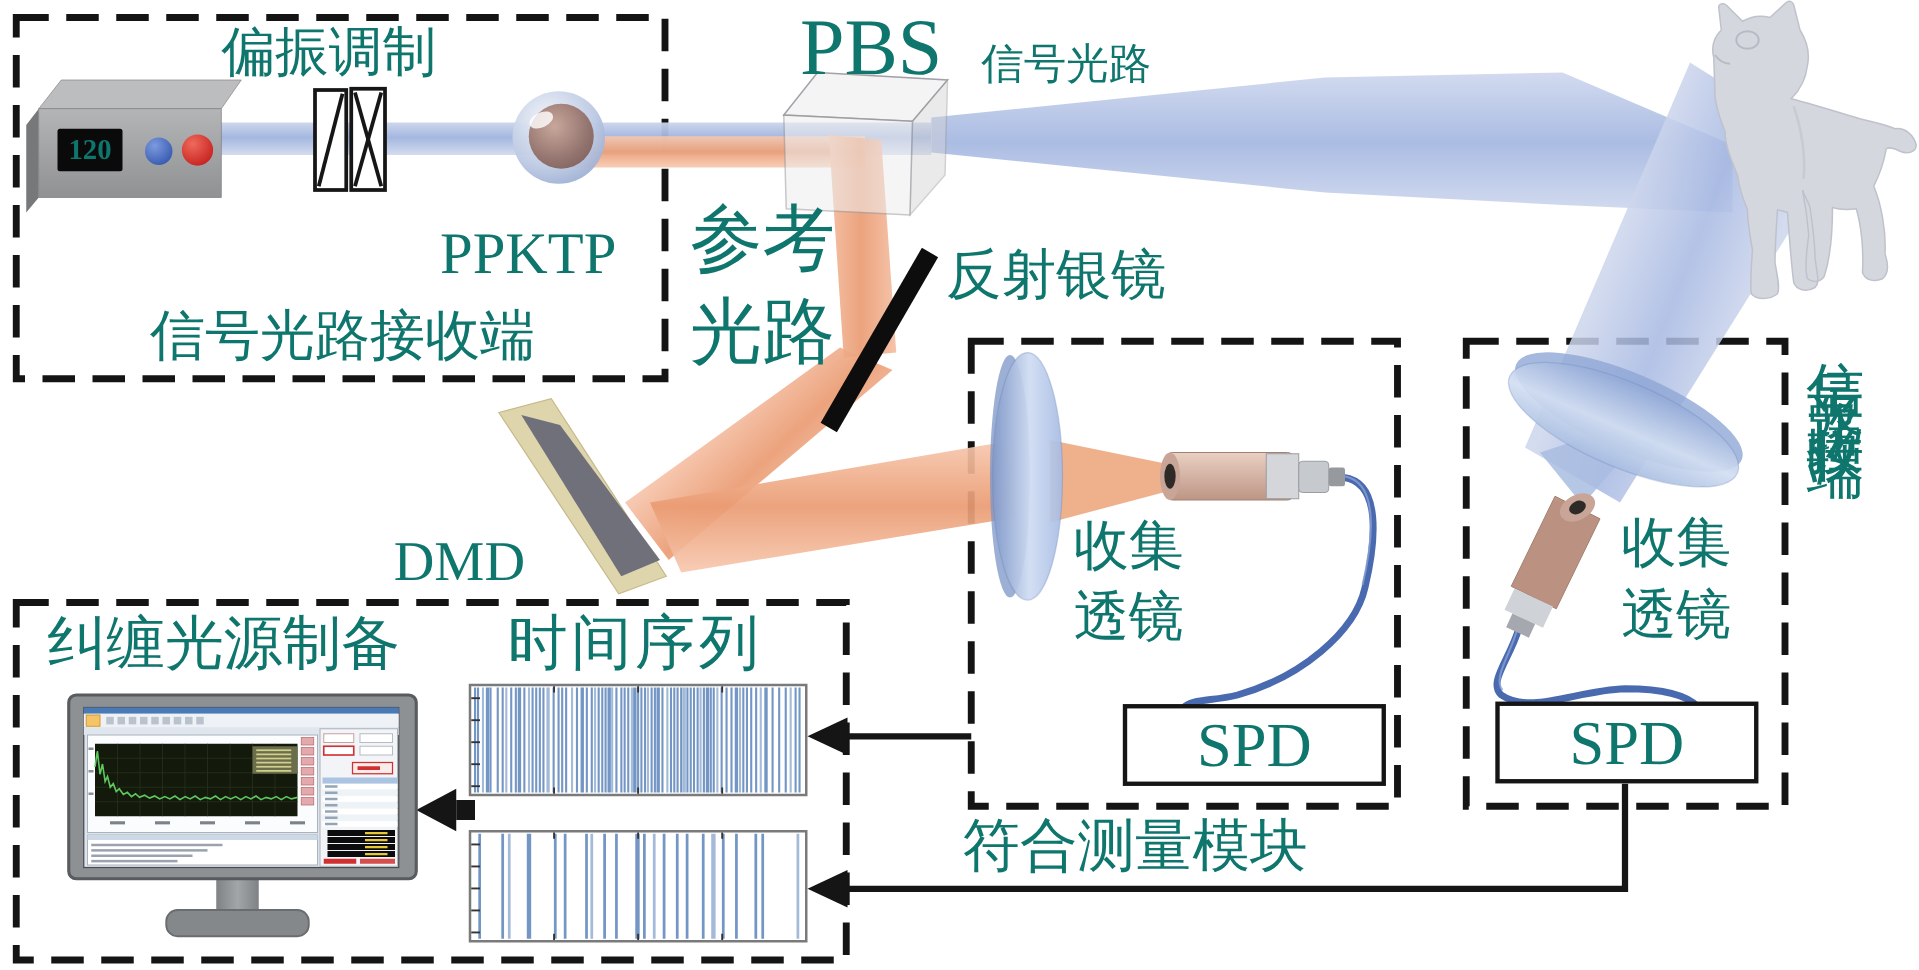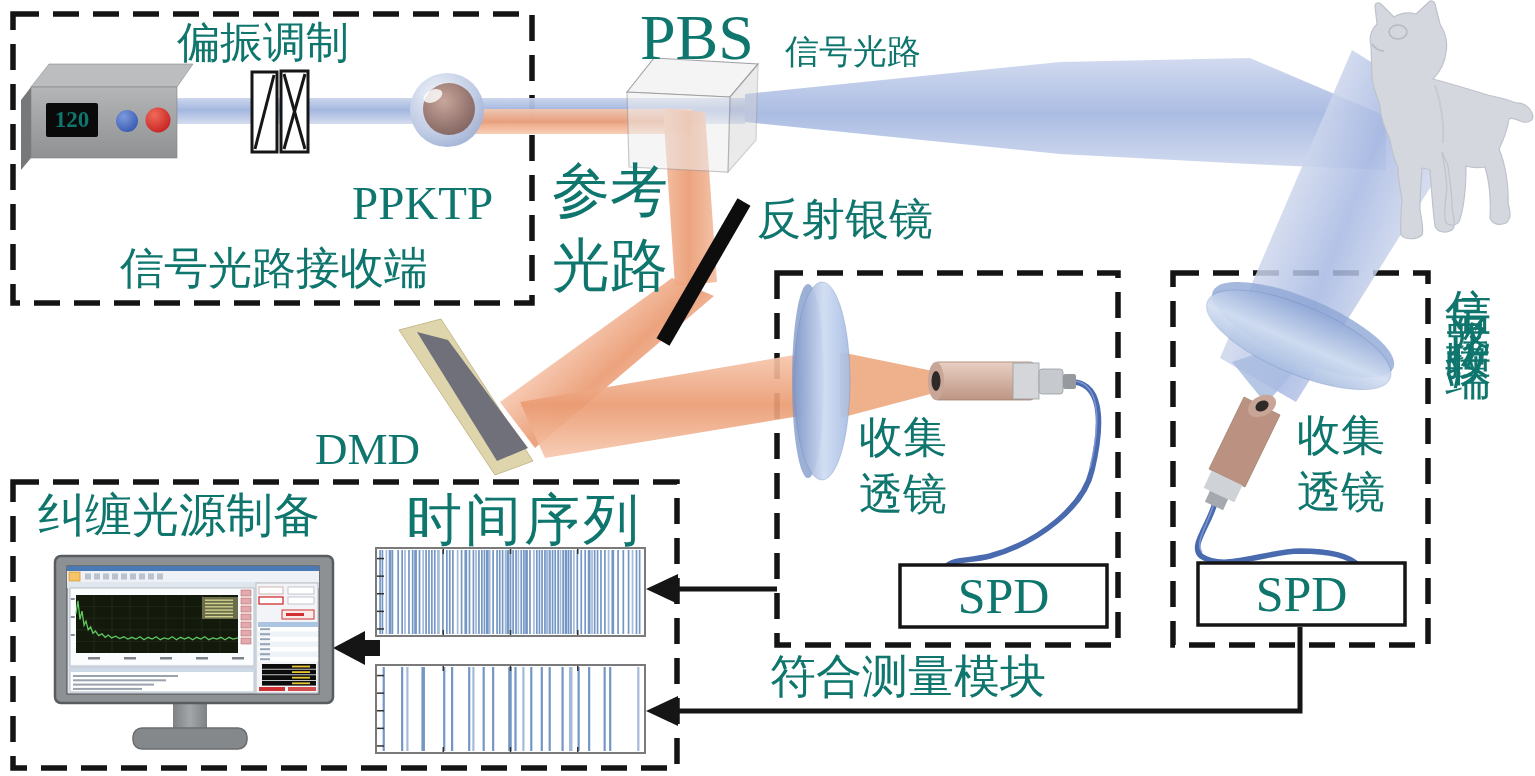--- a/index.html
+++ b/index.html
@@ -483,15 +483,15 @@
 <div class="lbl" style="left:315px;top:383px;font-size:45px;margin-top:40px;">DMD</div>
 <div class="lbl two-line center" style="left:851px;top:412px;width:104px;font-size:44px;">收集
 透镜</div>
 <div class="lbl two-line center" style="left:1289px;top:410px;width:104px;font-size:44px;">收集
 透镜</div>
 <div class="lbl boxfit" style="left:900px;top:565px;width:207px;height:62px;font-size:50px;">SPD</div>
 <div class="lbl boxfit" style="left:1198px;top:563px;width:207px;height:62px;font-size:50px;">SPD</div>
 <div class="lbl" style="left:770px;top:650px;font-size:46px;">符合测量模块</div>
 <div class="lbl vtext" style="left:1441px;top:252px;height:420px;font-size:46px;letter-spacing:11px;">信号光路接收端</div>
 <div class="lbl" style="left:38px;top:488px;font-size:47px;">纠缠光源制备</div>
-<div class="lbl" style="left:406px;top:487px;font-size:56px;letter-spacing:3px;text-align:right;">时间序列</div>
+<div class="lbl" style="left:406px;top:487px;font-size:48px;letter-spacing:3px;text-align:right;">时间序列</div>
 
 </div>
 
 </body></html>

